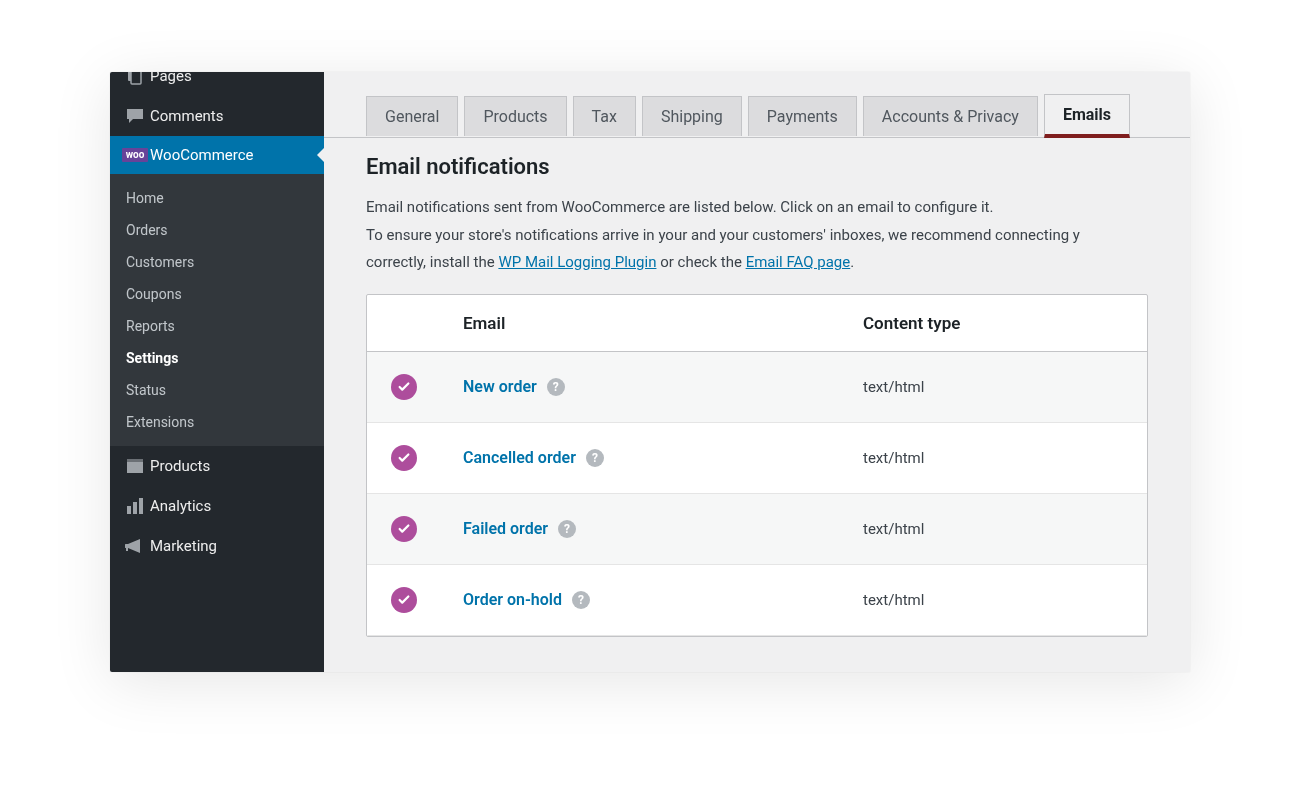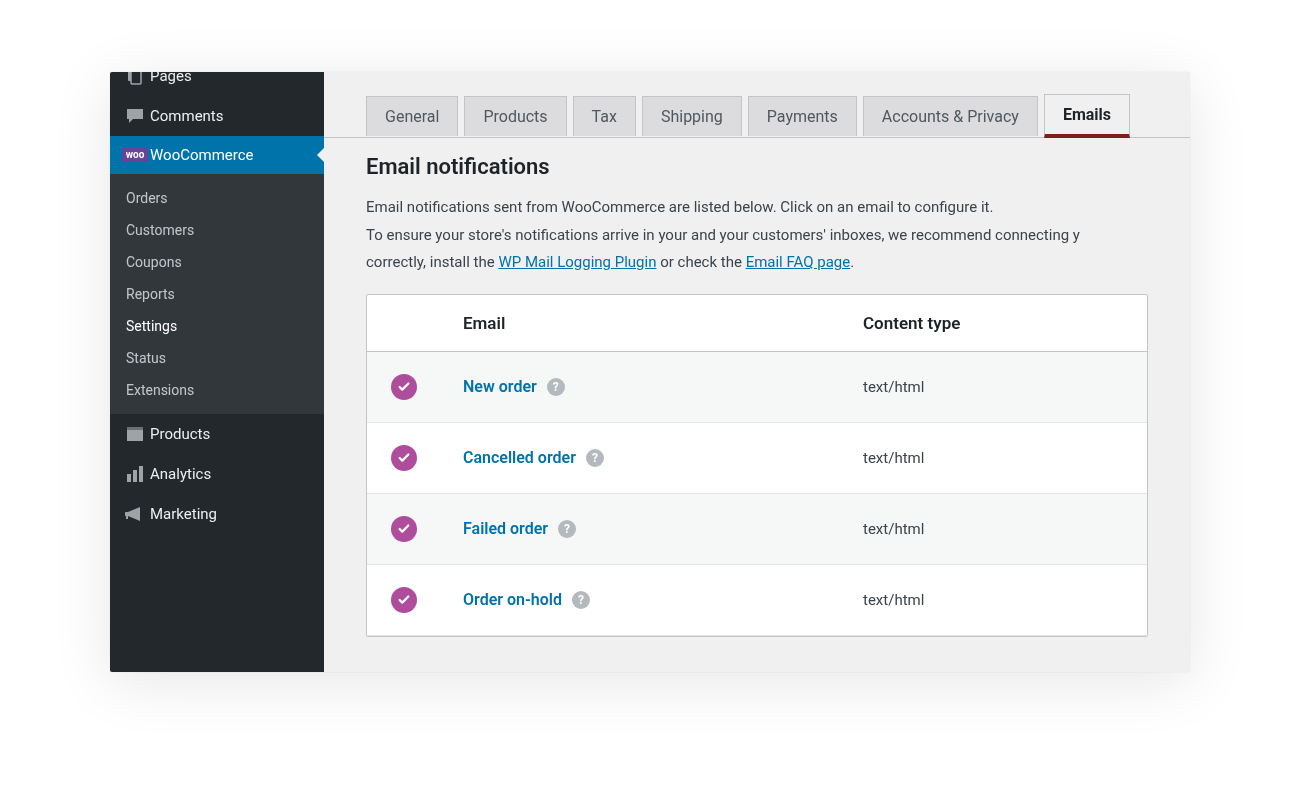--- a/index.html
+++ b/index.html
@@ -74,21 +74,21 @@
     padding: 8px 0;
   }
   .sub-menu .sub {
     padding: 8px 14px 8px 16px;
     font-size: 14px;
     color: rgba(240,245,250,0.75);
     cursor: pointer;
   }
   .sub-menu .sub.current {
     color: #fff;
-    font-weight: 400;
+    font-weight: 700;
   }
   .woo-badge {
     background: #674399;
     color: #fff;
     font-size: 10px;
     font-weight: 700;
     padding: 2px 4px;
     border-radius: 1px;
     display: inline-block;
     line-height: 1;
@@ -233,20 +233,21 @@
     </div>
 
     <div class="side-item active">
       <span class="ic">
         <span class="woo-badge">woo</span>
       </span>
       <span>WooCommerce</span>
     </div>
 
     <div class="sub-menu">
+      <div class="sub">Home</div>
       <div class="sub">Orders</div>
       <div class="sub">Customers</div>
       <div class="sub">Coupons</div>
       <div class="sub">Reports</div>
       <div class="sub current">Settings</div>
       <div class="sub">Status</div>
       <div class="sub">Extensions</div>
     </div>
 
     <div class="side-item top">

